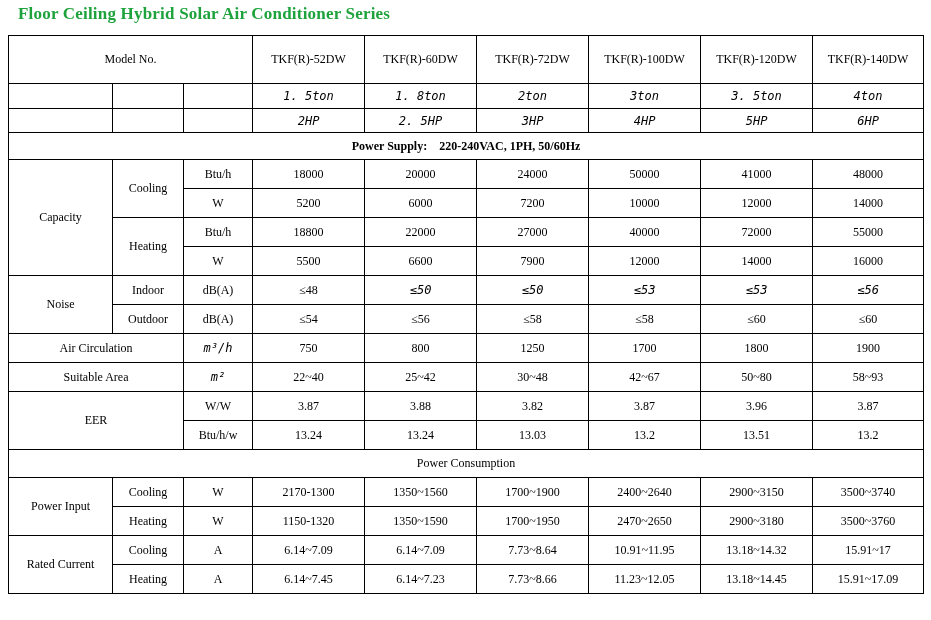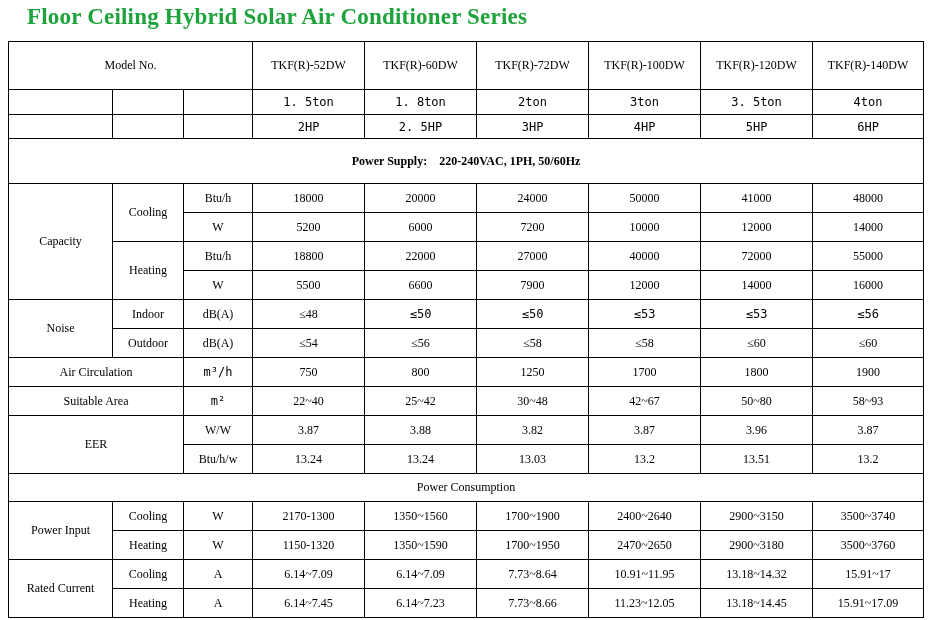--- a/index.html
+++ b/index.html
@@ -1,25 +1,25 @@
 <!DOCTYPE html>
 <html><head>
 <meta charset="utf-8">
 <style>
   html,body { margin:0; padding:0; background:#fff; }
   body { width:931px; height:620px; font-family:"Liberation Serif", serif; color:#000; overflow:hidden; }
-  .page-title { font-family:"Liberation Serif", serif; font-size:23px; font-weight:600; color:#1ea33c; margin:4px 0 0 27px; letter-spacing:0.2px; }
+  .page-title { font-family:"Liberation Serif", serif; font-size:17px; font-weight:600; color:#1ea33c; margin:4px 0 0 18px; letter-spacing:0.2px; }
   table.spec { border-collapse:collapse; table-layout:fixed; margin:11px 0 0 8px; width:915px; }
   table.spec td { border:1px solid #000; font-size:12px; text-align:center; vertical-align:middle; padding:0; overflow:hidden; white-space:nowrap; }
   tr.h48 { height:48px; } tr.h25 { height:25px; } tr.h24 { height:24px; }
-  tr.h27 { height:45px; } tr.h29 { height:29px; } tr.h28 { height:28px;padding-left:11px; }
+  tr.h27 { height:27px; } tr.h29 { height:29px; } tr.h28 { height:28px;padding-left:11px; }
   td.left { text-align:left; padding-left:14px; }
   td.sub { text-align:left; padding-left:10px; }
   td.hdr { vertical-align:bottom; padding-bottom:9px; }
-  .cjk { font-family:"DejaVu Sans Mono", monospace; font-size:11px; }
+  .cjk { font-family:"DejaVu Sans Mono", monospace; font-size:11px;font-style:italic; }
   td.ps { text-align:left; padding-left:14px; font-weight:bold; font-size:12.5px; }
   td.ps .gap { display:inline-block; width:12px; }
 </style>
 </head>
 <body>
 
 <div class="page-title">Floor Ceiling Hybrid Solar Air Conditioner Series</div>
 
 <table class="spec">
   <colgroup>

